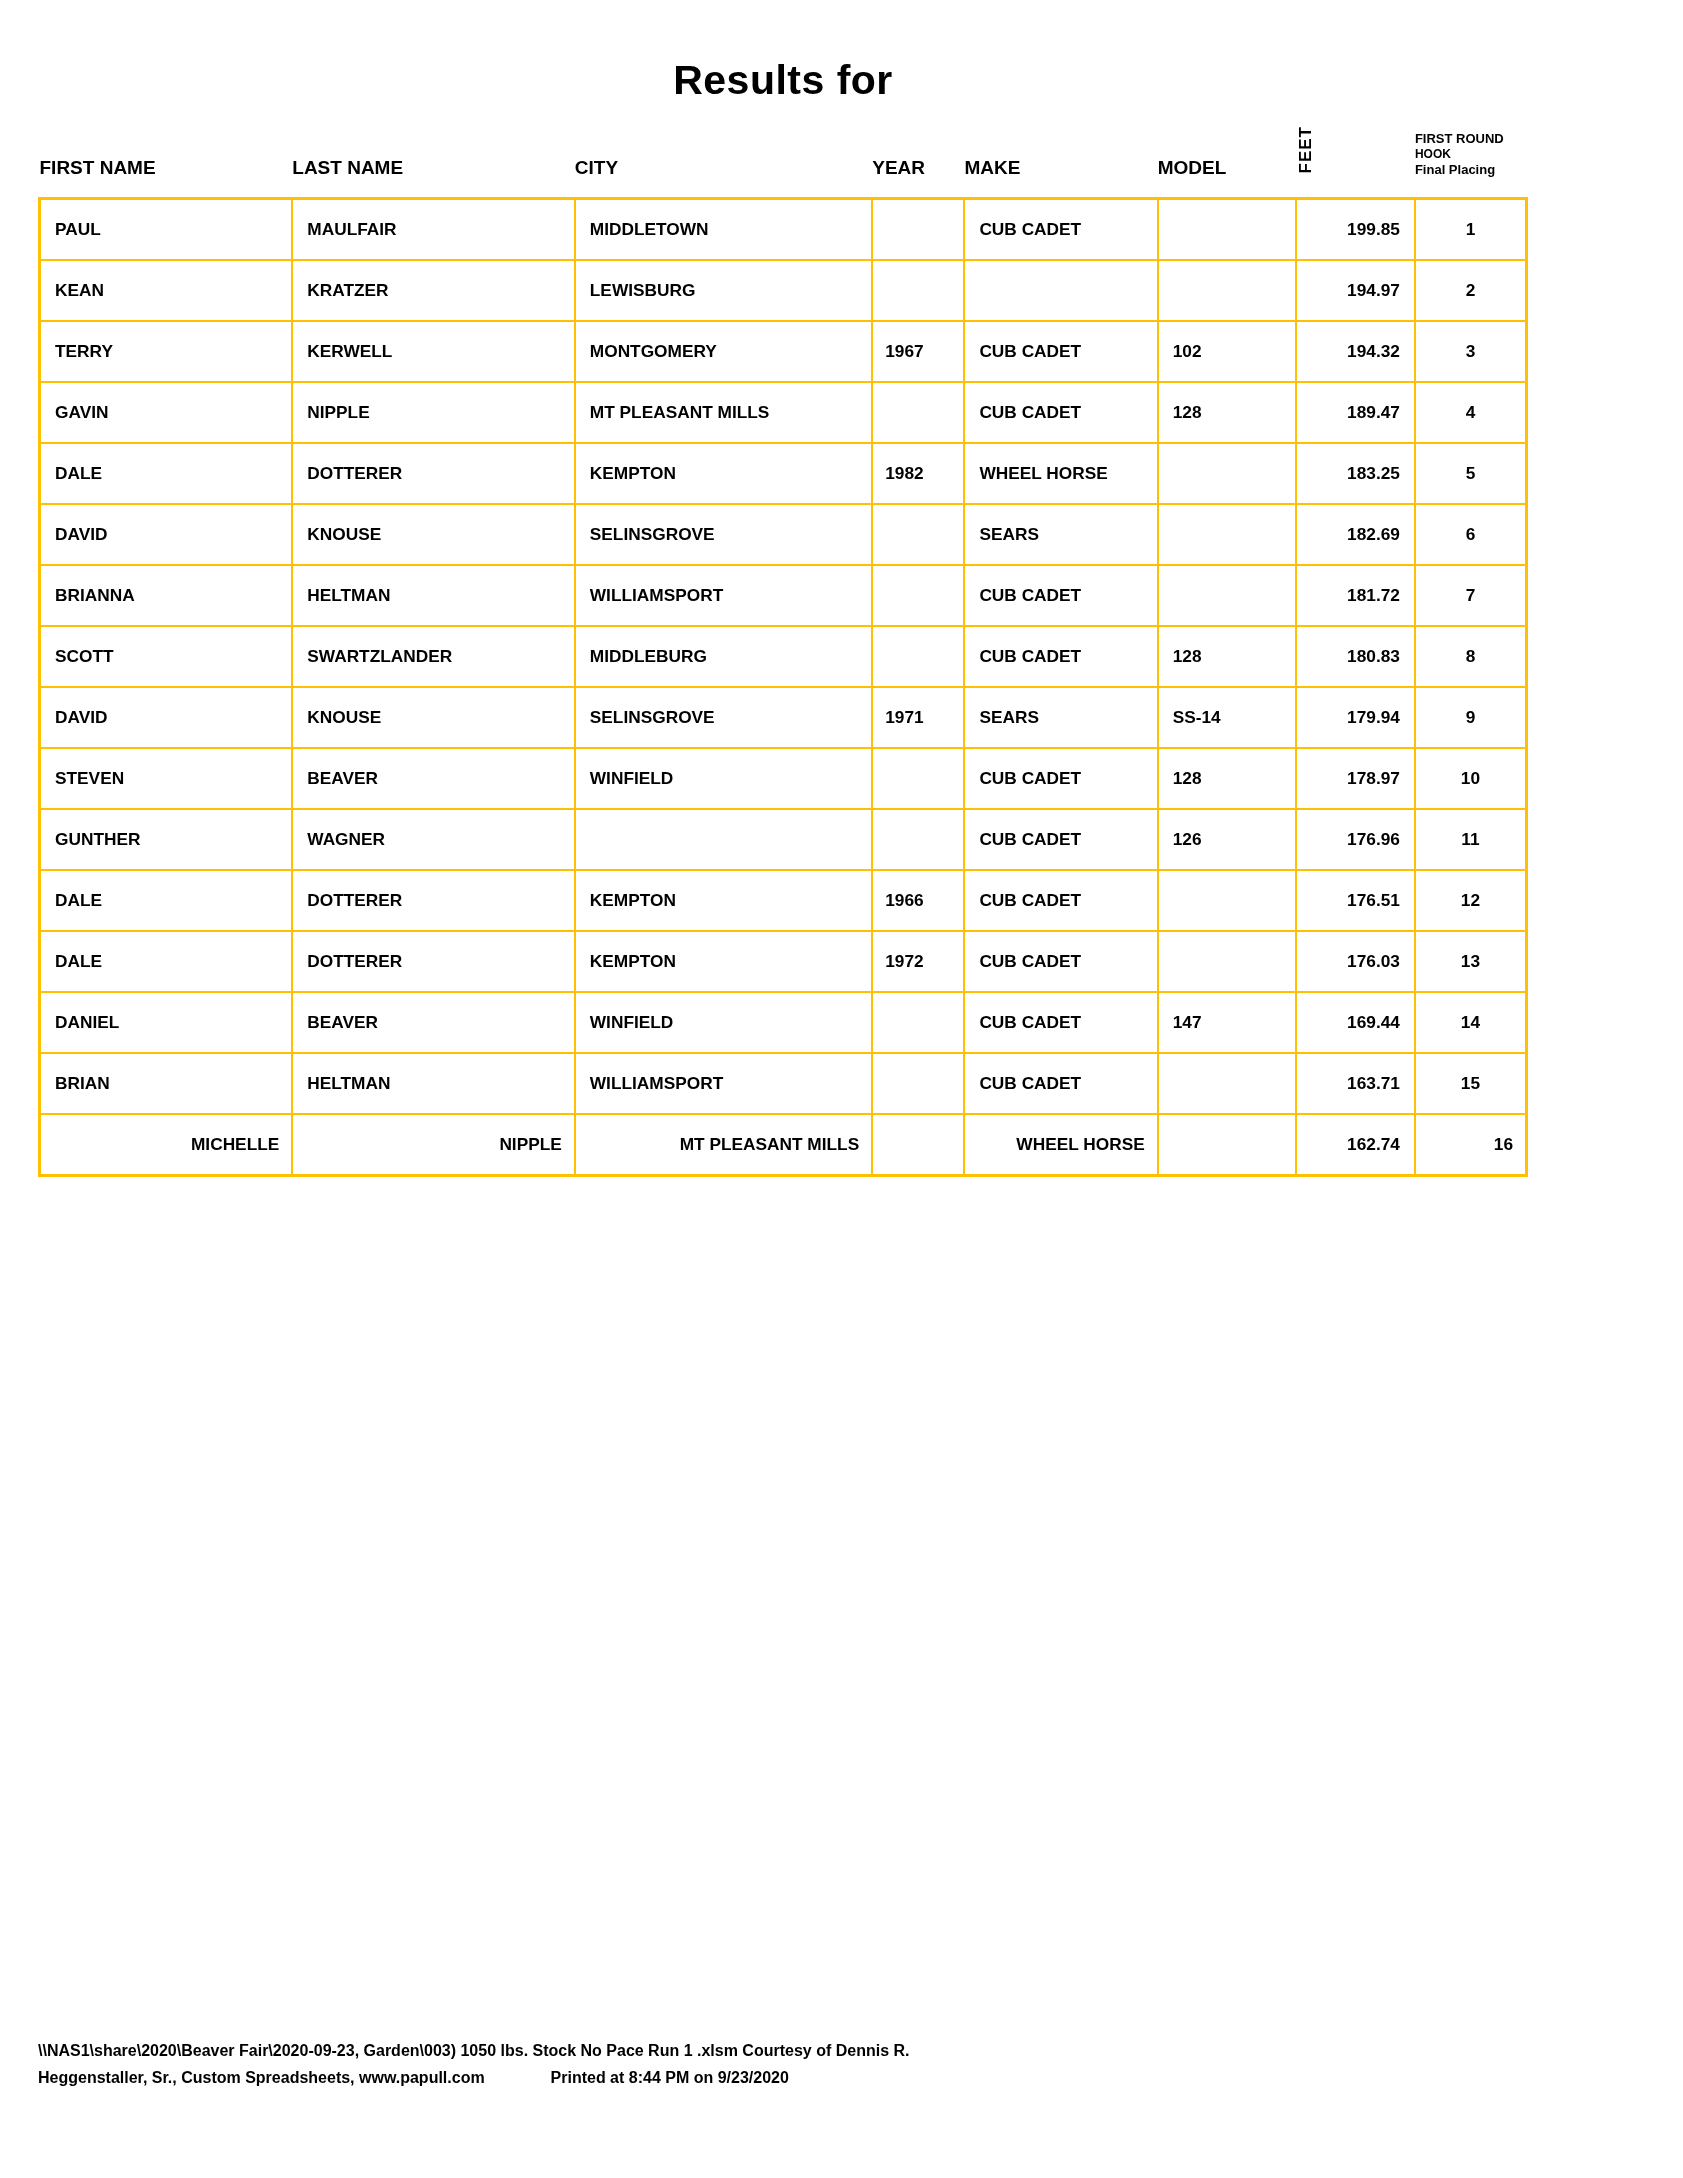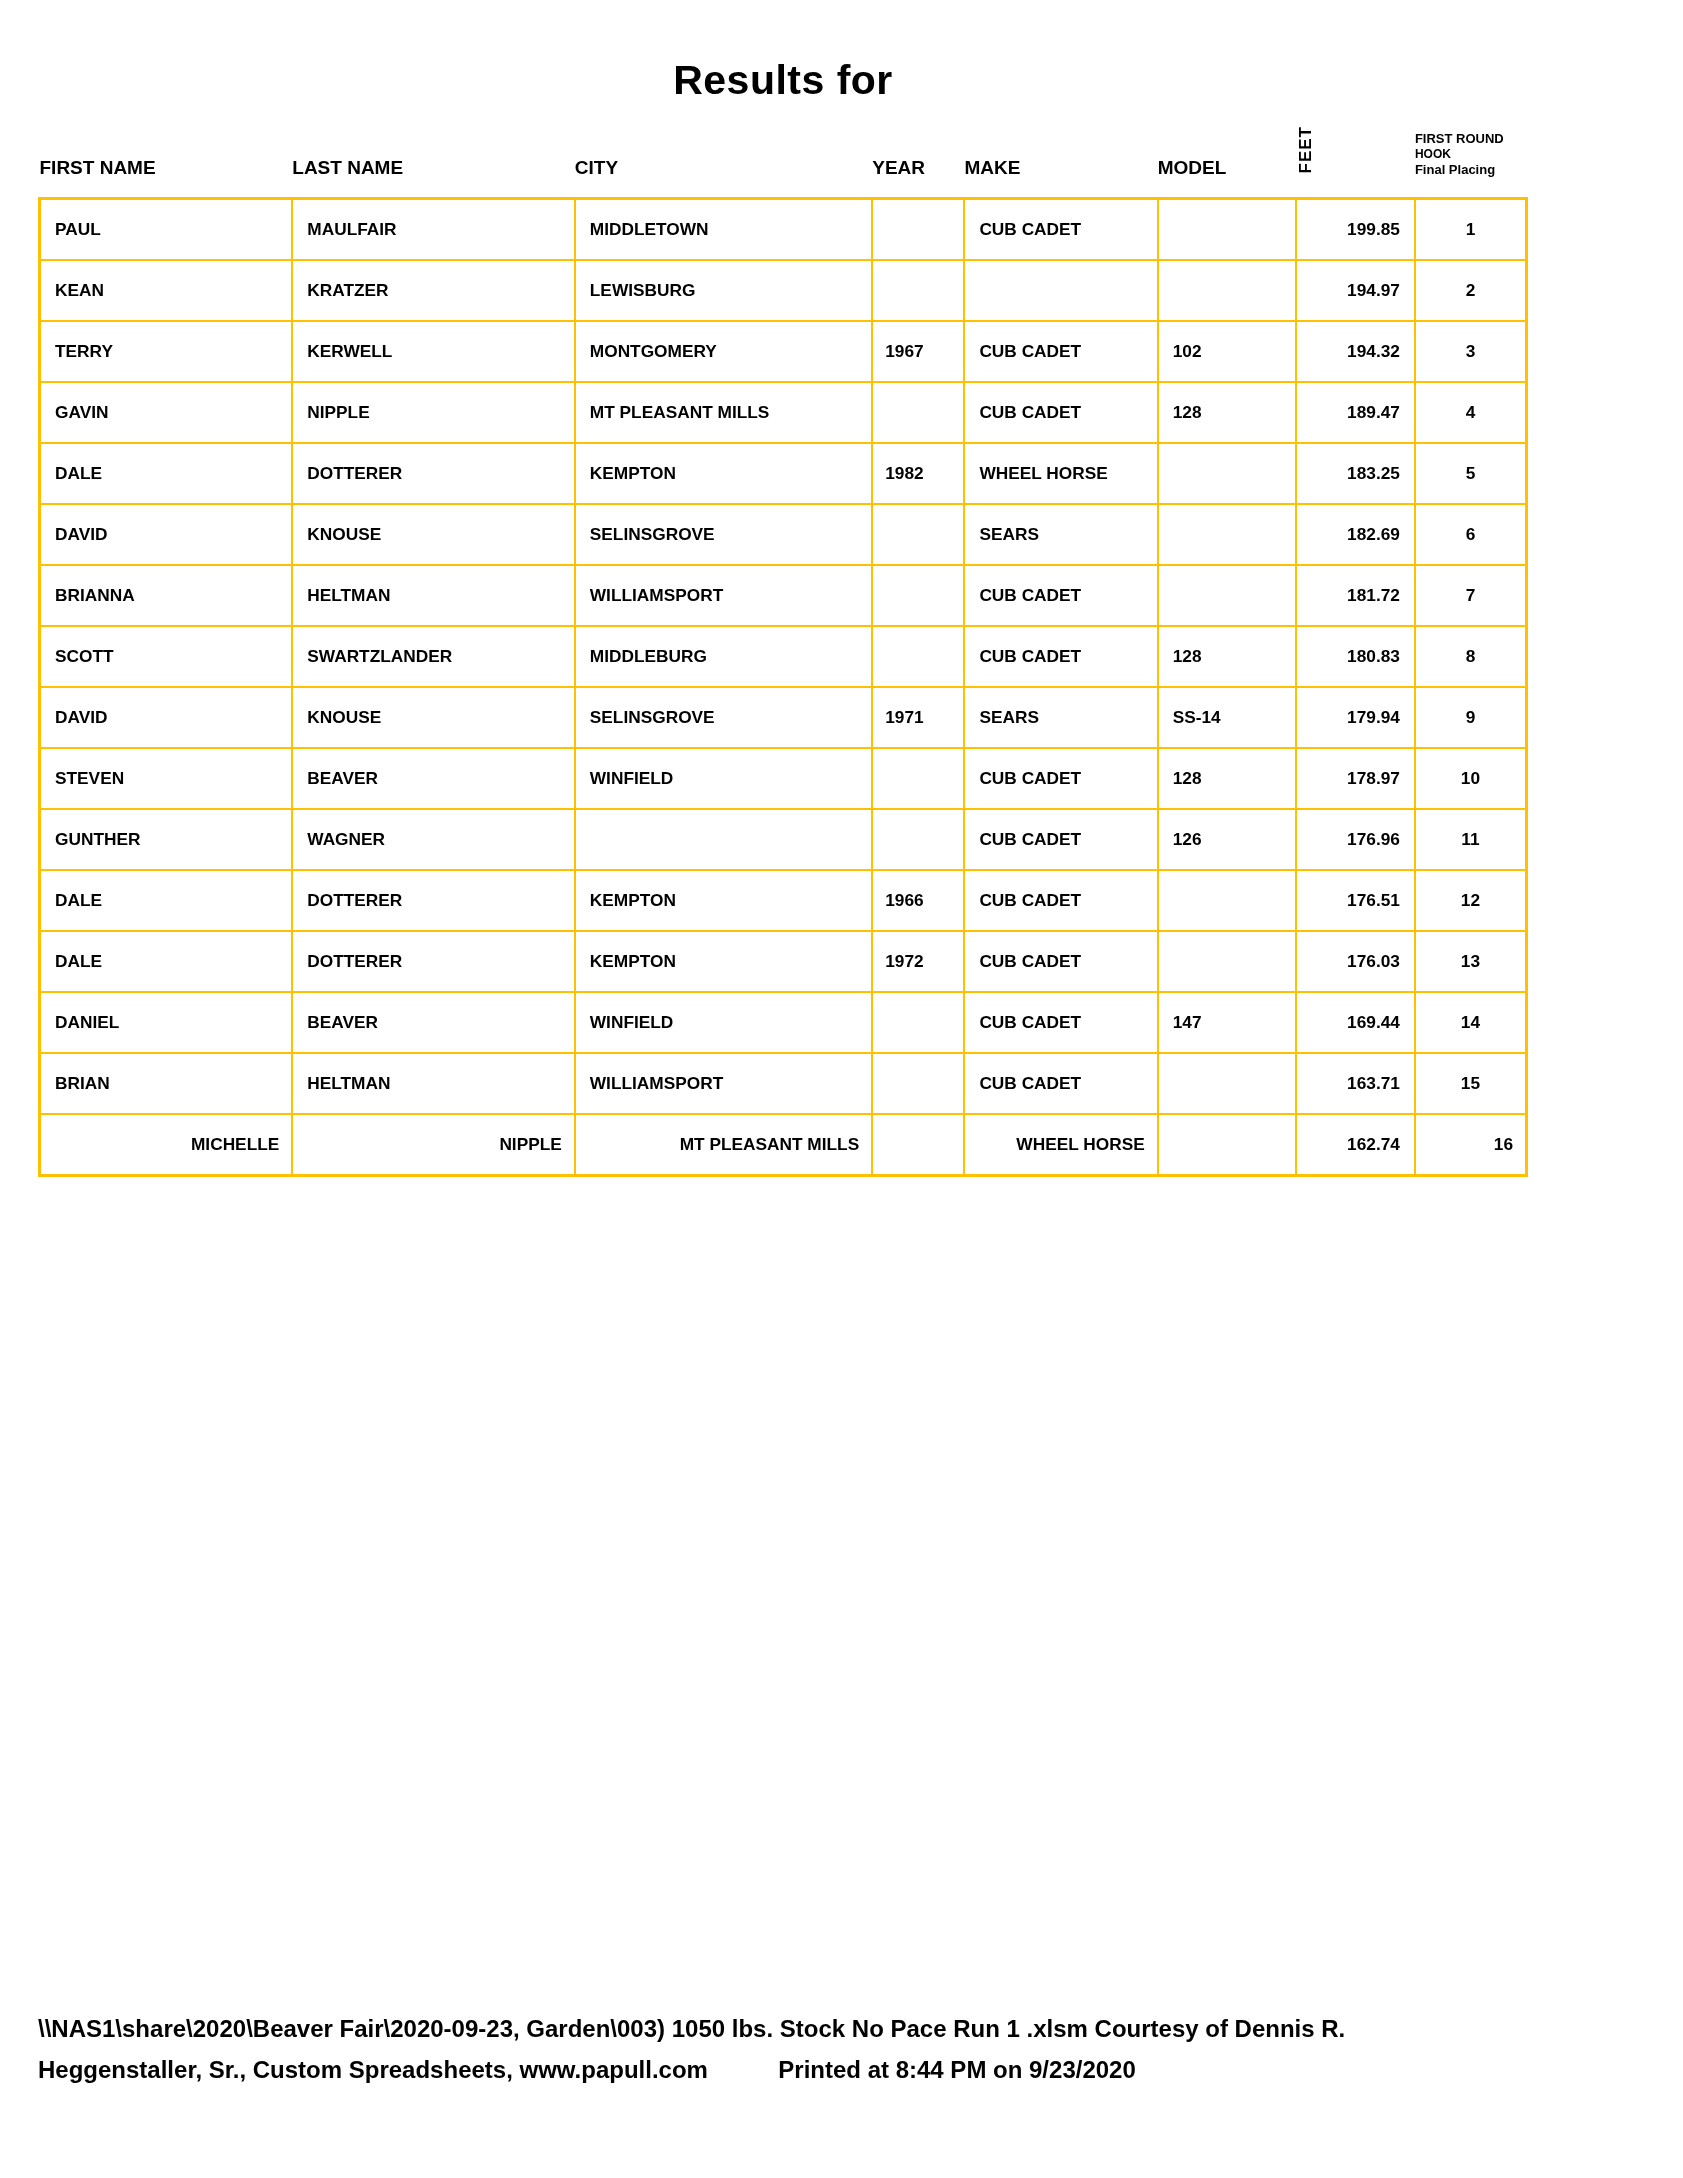--- a/index.html
+++ b/index.html
@@ -115,21 +115,21 @@
   table.results tbody tr:last-child td  { border-bottom-width: 3px; text-align: right; }
   table.results tbody td:first-child    { border-left-width: 3px; }
   table.results tbody td:last-child     { border-right-width: 3px; }
 
   
   .footer {
     position: absolute;
     left: 38px;
     right: 38px;
     bottom: 87px;
-    font-size: 24px;
+    font-size: 16px;
     font-weight: bold;
     line-height: 1.7;
   }
   .footer .line1 { white-space: nowrap; }
   .footer .line2 { white-space: nowrap; }
   .footer .spacer { display: inline-block; width: 57px; }
 </style>
 </head>
 <body>
 

